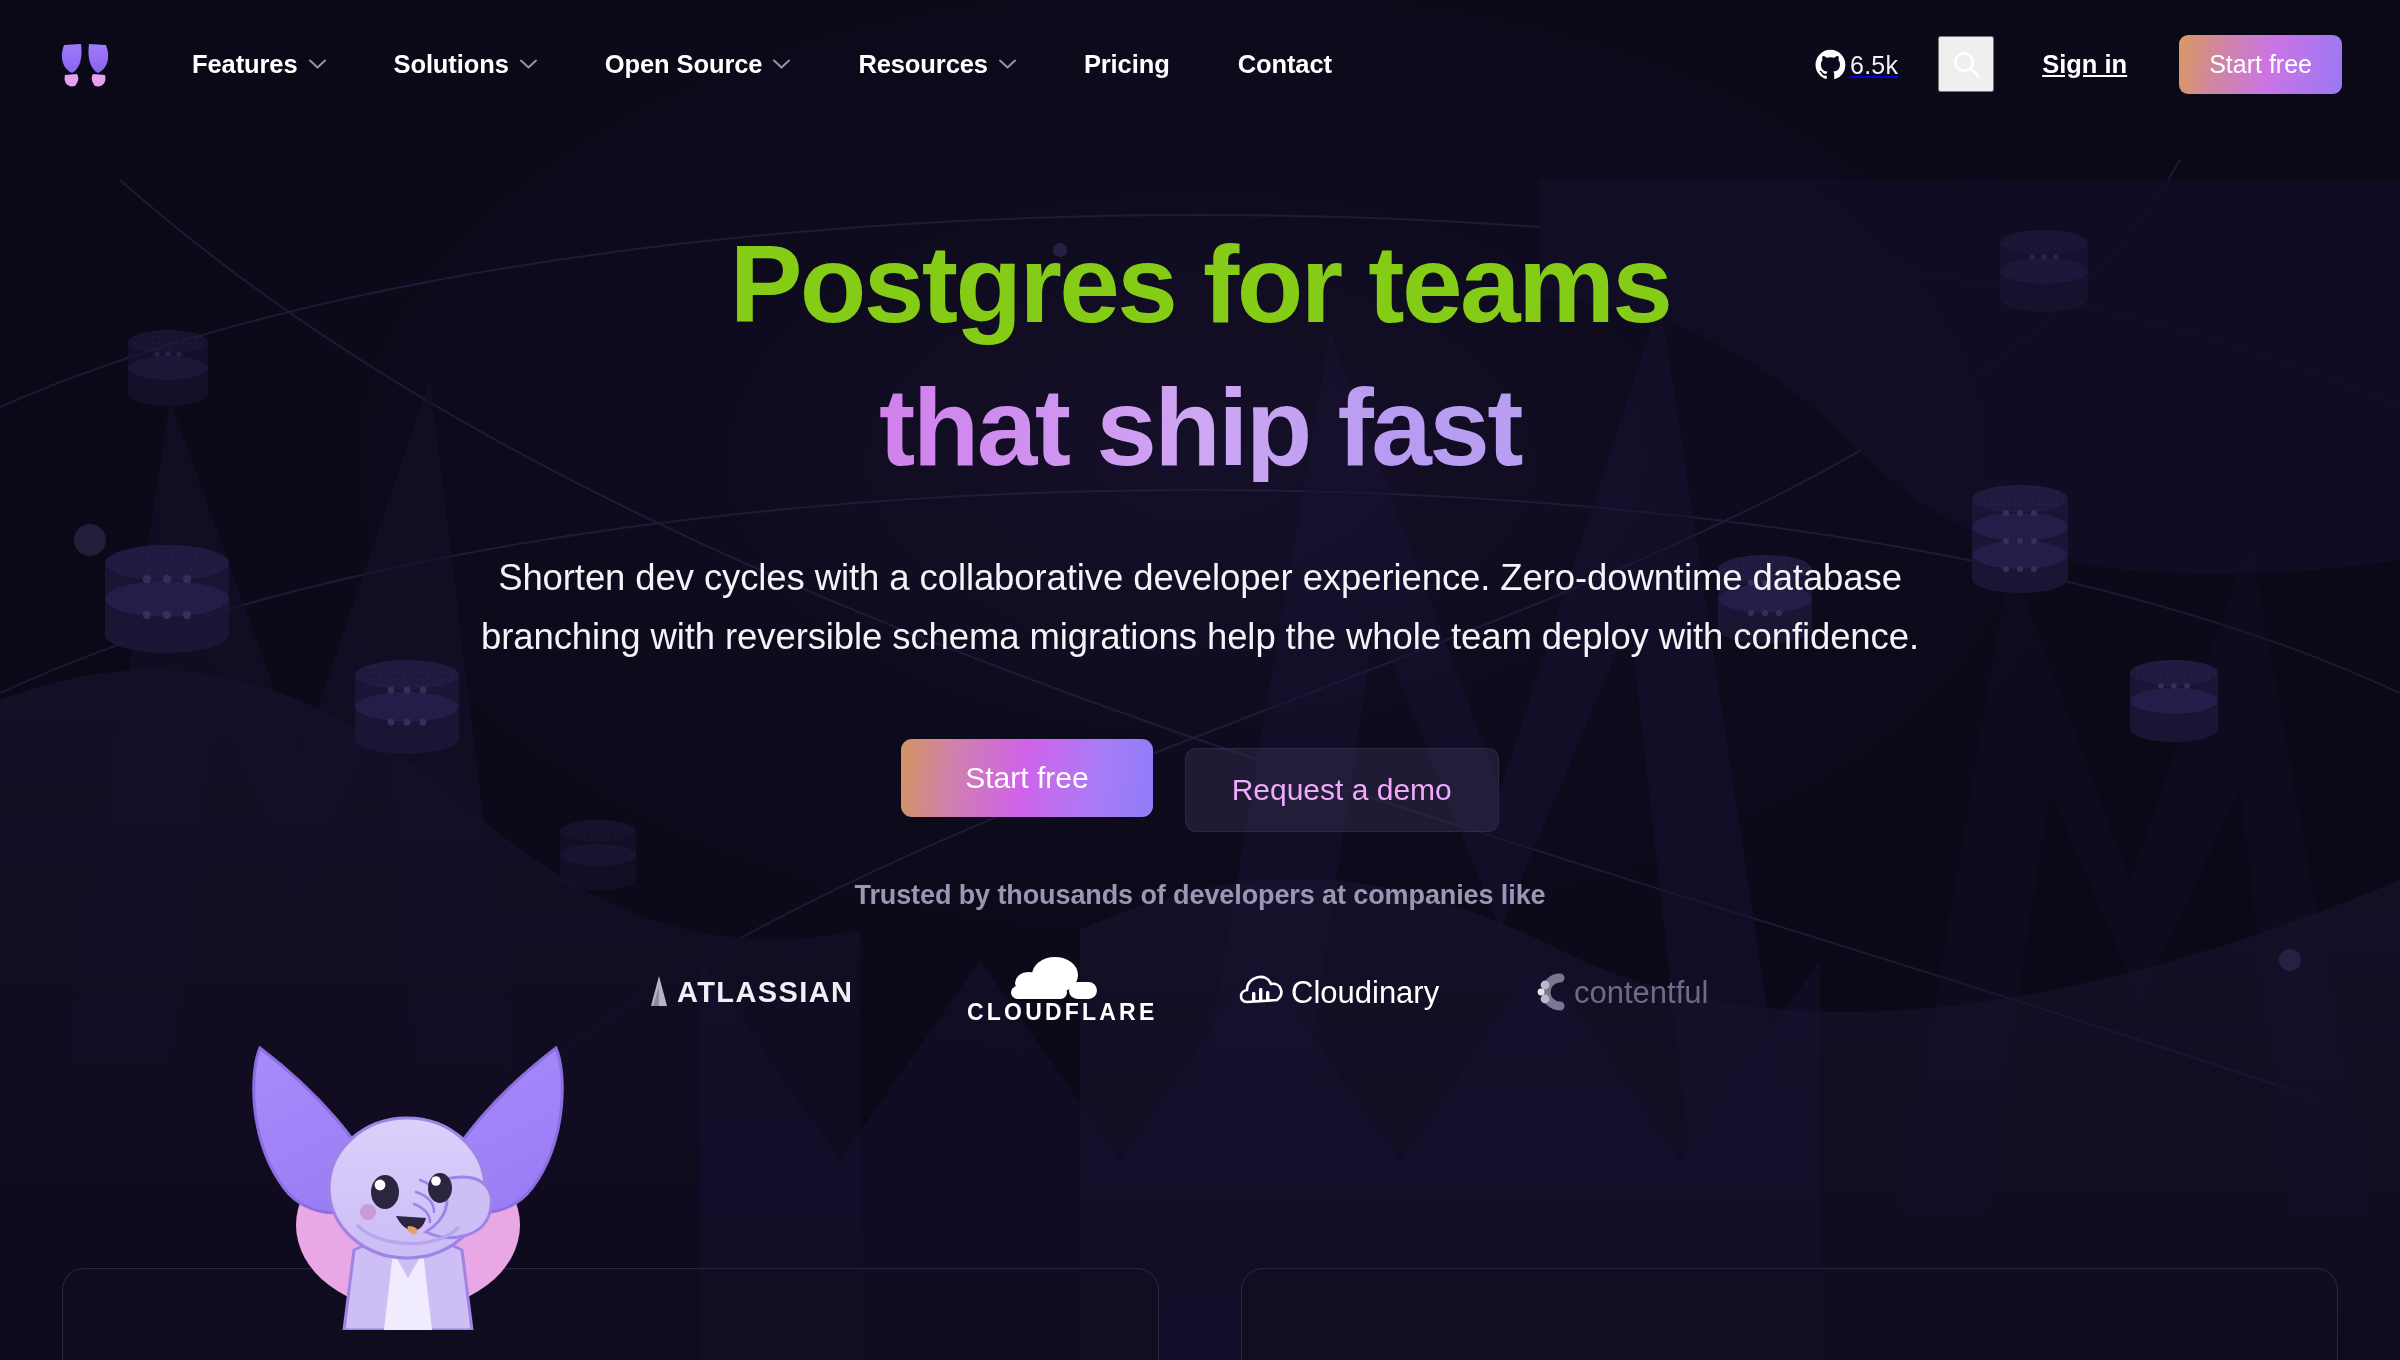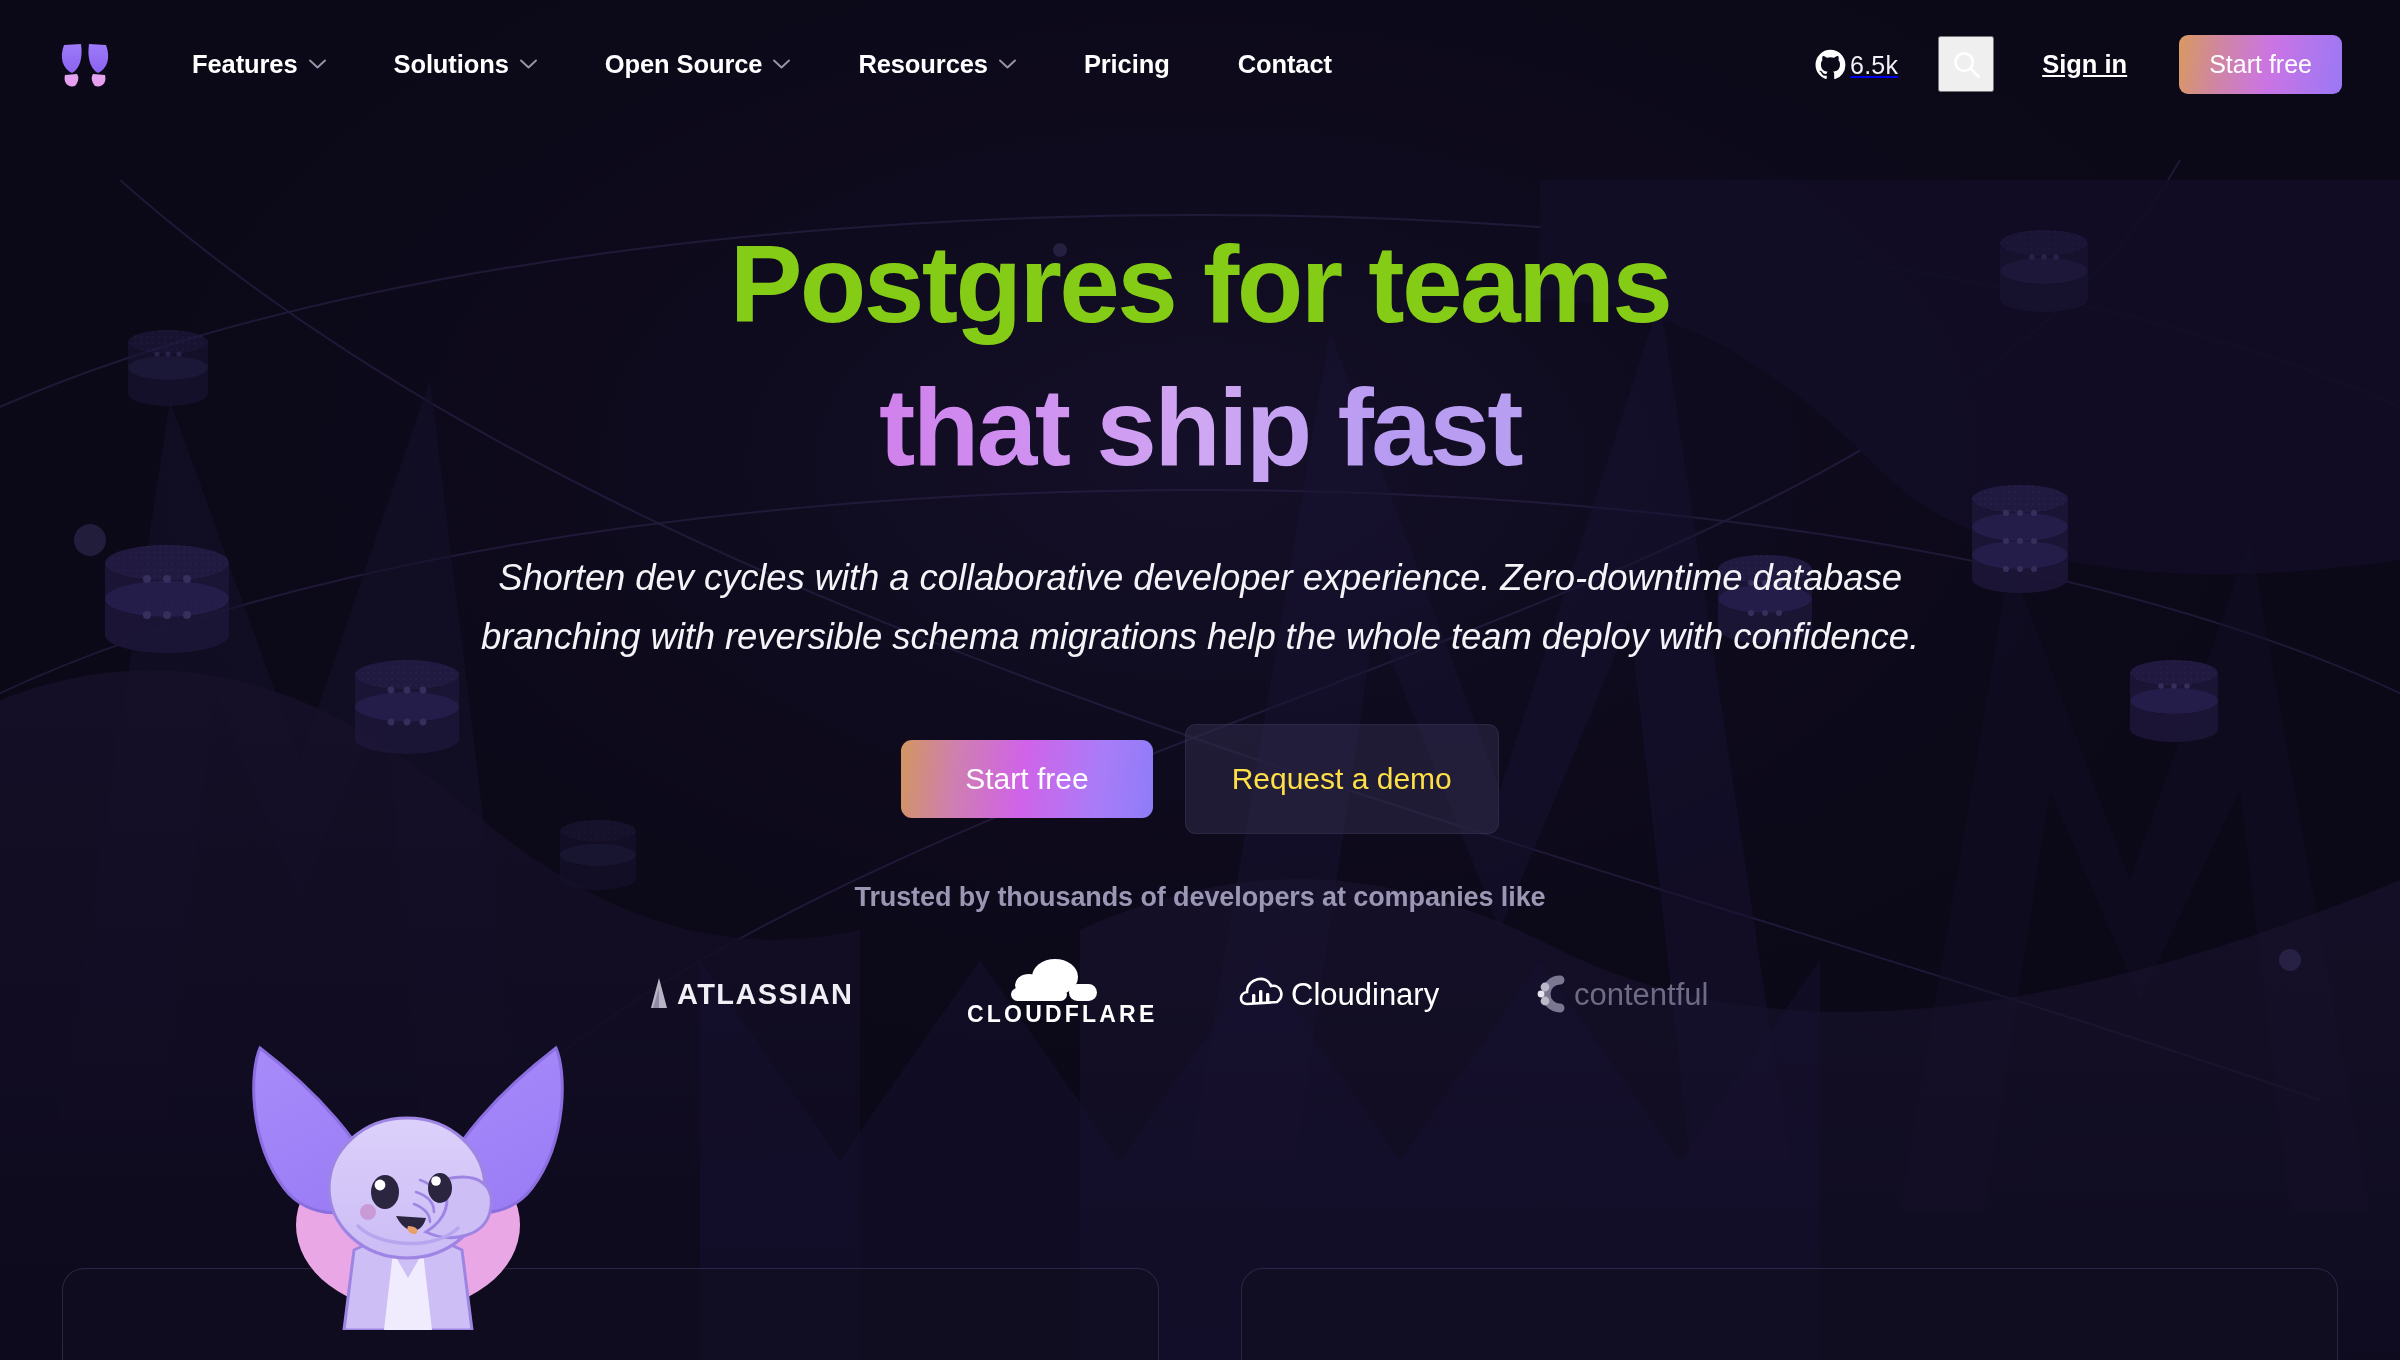--- a/index.html
+++ b/index.html
@@ -145,21 +145,20 @@
     color: transparent;
   }
   .hero-sub {
     margin: 66px auto 0;
     max-width: 1545px;
     font-size: 36.5px;
     line-height: 1.62;
     font-weight: 400;
     color: #f4f3f8;
     letter-spacing: -0.1px;
-    font-style: italic;
   }
 
   .cta-row {
     margin-top: 58px;
     display: flex;
     justify-content: center;
     align-items: center;
     gap: 32px;
   }
   .btn-start-hero {
@@ -169,27 +168,28 @@
     padding: 22px 64px;
     border: none;
     border-radius: 11px;
     cursor: pointer;
     font-family: inherit;
     background: linear-gradient(97deg, #d2965f 0%, #cf7fb0 22%, #d063e8 48%, #a97cf8 78%, #8e7cf8 100%);
   }
   .btn-demo {
     font-size: 30px;
     font-weight: 400;
-    color: #fde047;
-    padding: 37px 46px;
+    color: #f0abfc;
+    padding: 24px 46px;
     border: 1px solid rgba(160,150,200,0.10);
     border-radius: 11px;
     cursor: pointer;
     font-family: inherit;
     background: rgba(48,42,72,0.55);
+    margin-top: 24px;
   }
 
   .trusted {
     margin-top: 48px;
     text-align: center;
     font-size: 27px;
     font-weight: 700;
     color: #9b96b4;
     letter-spacing: -0.1px;
   }

